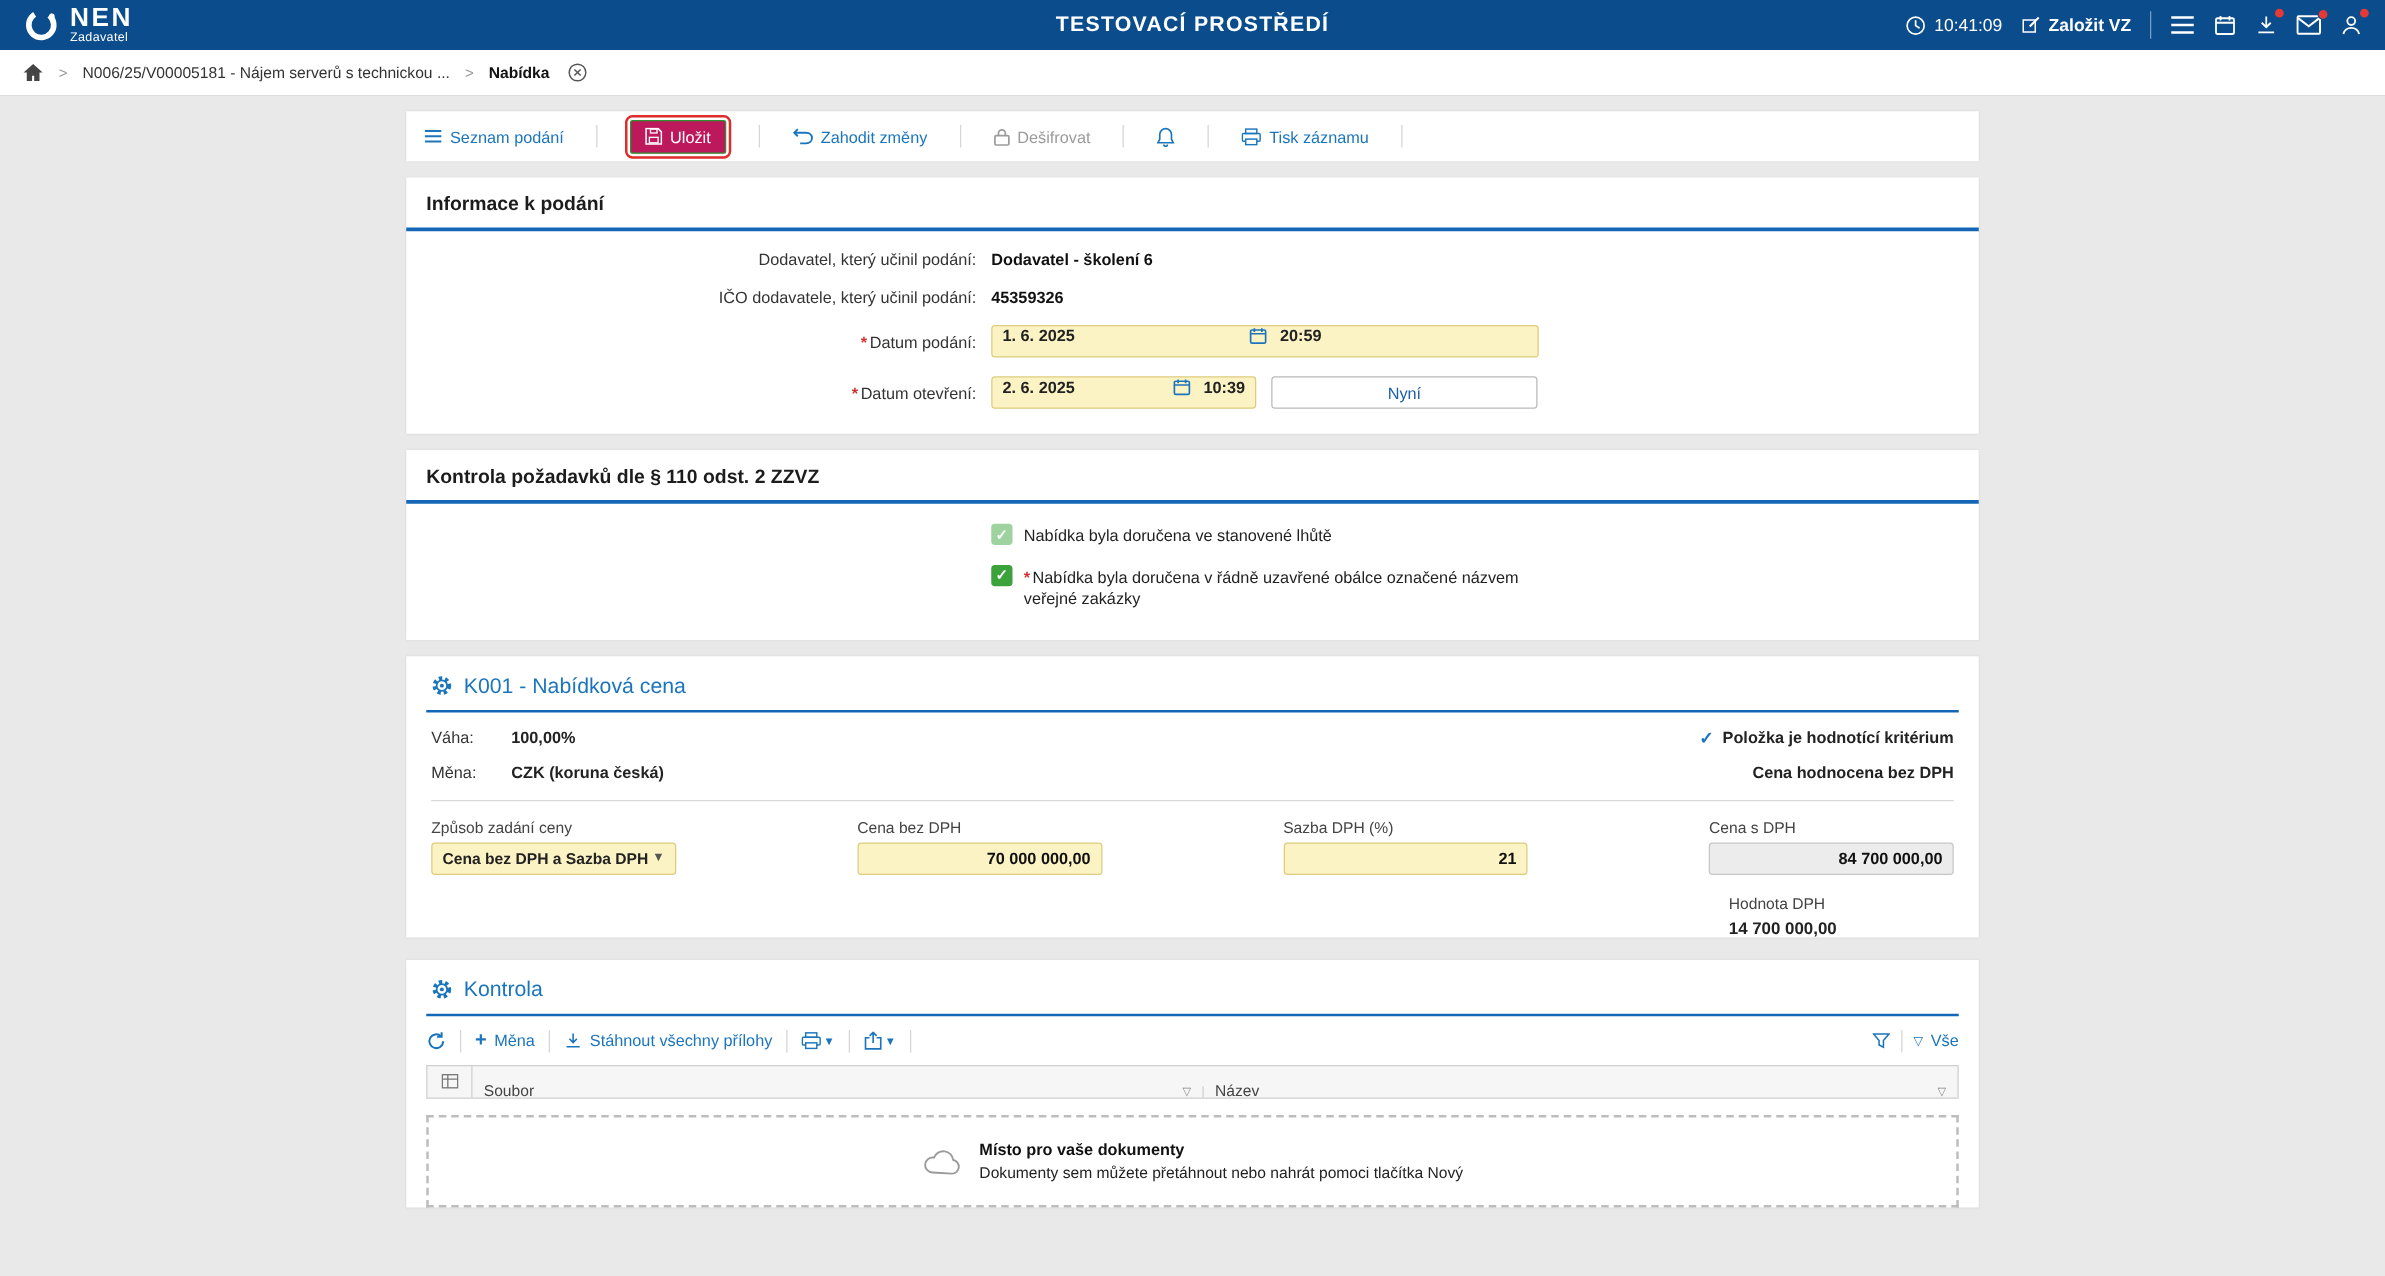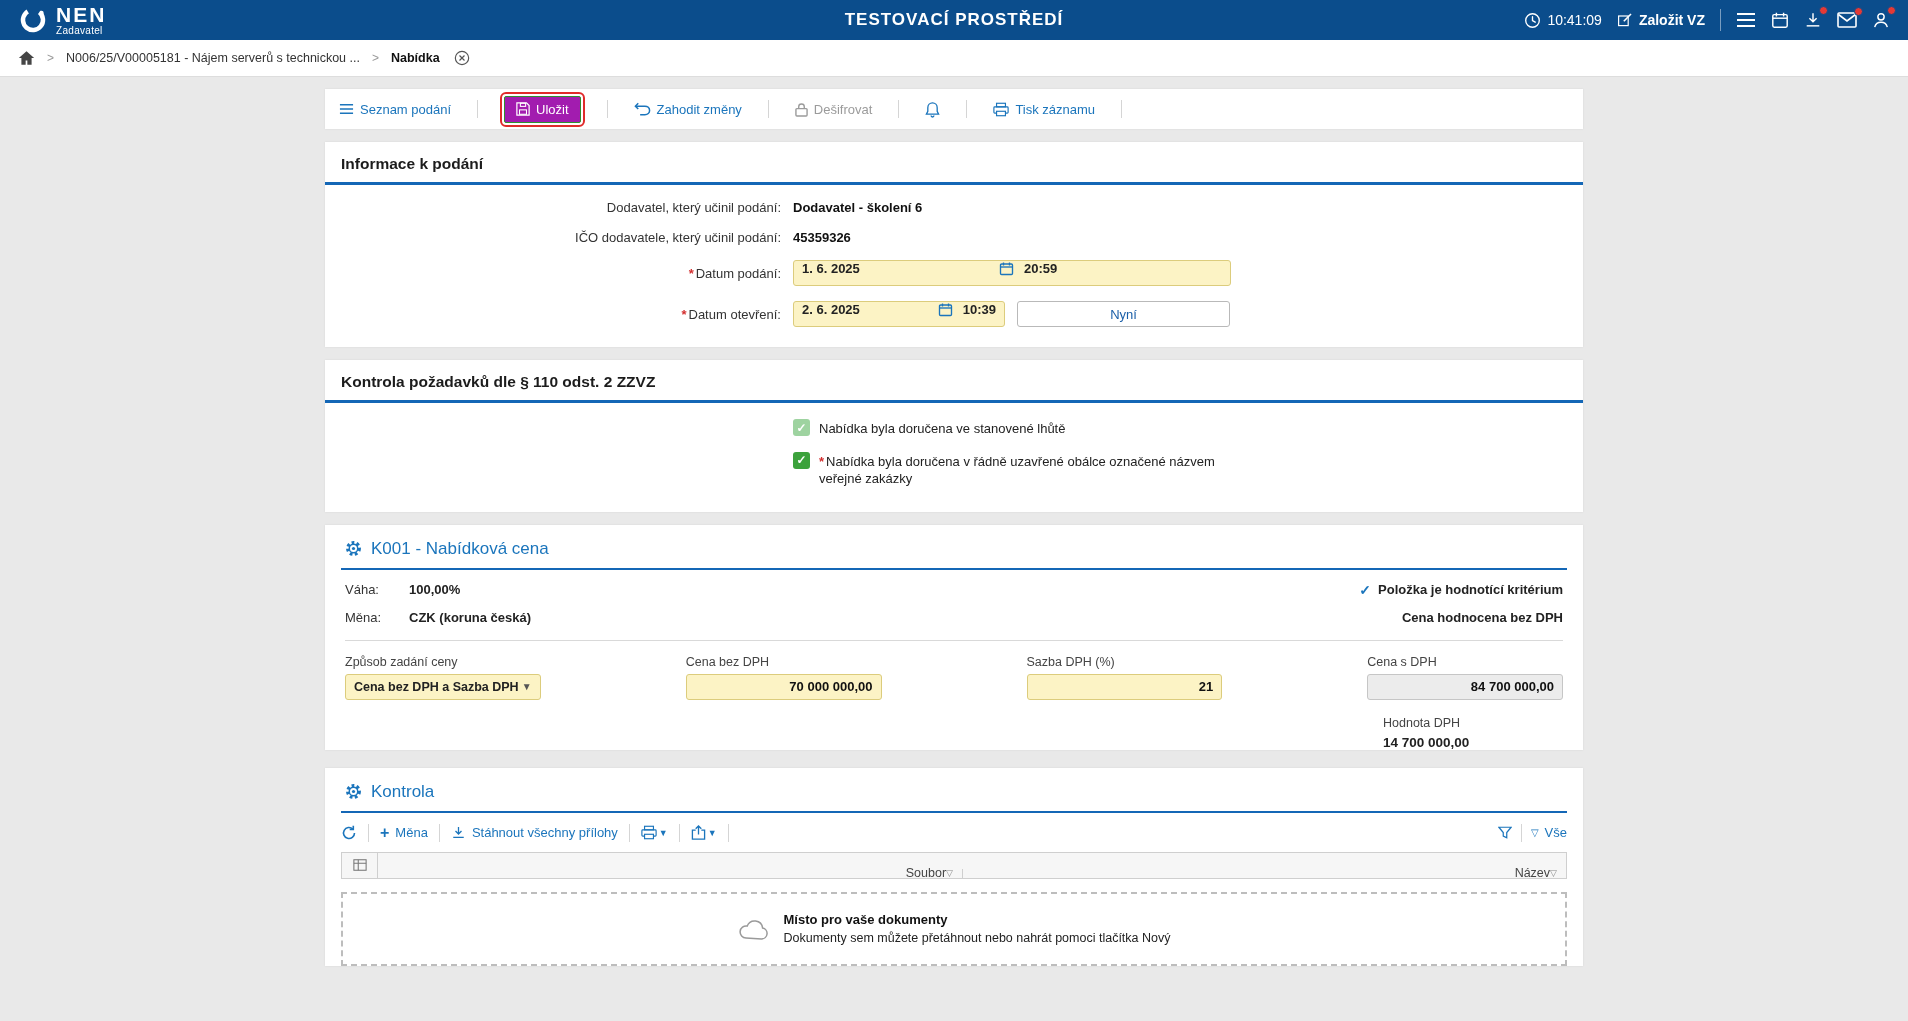--- a/index.html
+++ b/index.html
@@ -46,21 +46,21 @@
 
   
   .content { width:1258px; margin:12px auto 0; }
   .card { background:#fff; margin-bottom:13px; box-shadow:0 0 2px rgba(0,0,0,0.08); }
 
   
   .tcard { display:flex; align-items:center; height:40px; padding:0 14px; gap:26px; }
   .tlink { color:#1b75bc; display:inline-flex; align-items:center; gap:6px; font-size:13px; cursor:pointer; white-space:nowrap; }
   .tlink.disabled { color:#9b9b9b; cursor:default; }
   .btn-save {
-    background:#a21caf; color:#fff; display:inline-flex; gap:6px; align-items:center;
+    background:#be185d; color:#fff; display:inline-flex; gap:6px; align-items:center;
     padding:5px 11px; border:1px solid #2f8f2f; border-radius:2px; font-size:13px;
     outline:2px solid #e02b2b; outline-offset:2px; cursor:pointer;
   }
   .vsep { width:1px; height:18px; background:#d5d5d5; }
 
   
   .sec-head {
     padding:13px 16px 9px; border-bottom:3px solid #1467b6;
     font-weight:bold; font-size:15.5px; color:#1c1c1c;
   }
@@ -133,21 +133,21 @@
 
   
   .fbar { display:flex; align-items:center; gap:11px; padding:11px 16px 10px; }
   .fbar .right { margin-left:auto; display:flex; align-items:center; gap:9px; }
   .small-caret { color:#1b75bc; font-size:9px; margin-left:-4px; }
   .filter-tri { color:#1b75bc; font-size:10px; }
 
   .tbl { margin:0 16px; border:1px solid #cfcfcf; display:flex; height:27px; background:#f6f6f6; }
   .th-icon { width:36px; border-right:1px solid #cfcfcf; display:flex; align-items:center; justify-content:center; }
   .th {
-    display:flex; align-items:center; justify-content:flex-end;
+    display:flex; align-items:center; justify-content:space-between;
     padding:0 9px; border-right:1px solid #cfcfcf; color:#444; font-size:12.5px; cursor:pointer;margin-top:16px;
   }
   .th.soubor { width:585px; }
   .th.nazev { flex:1; border-right:none; }
   .th .tri { color:#888; font-size:9px; }
 
   .dropzone {
     margin:13px 16px 18px; border:2px dashed #bdbdbd; min-height:74px;
     display:flex; align-items:center; justify-content:center; gap:14px; cursor:pointer;
   }

